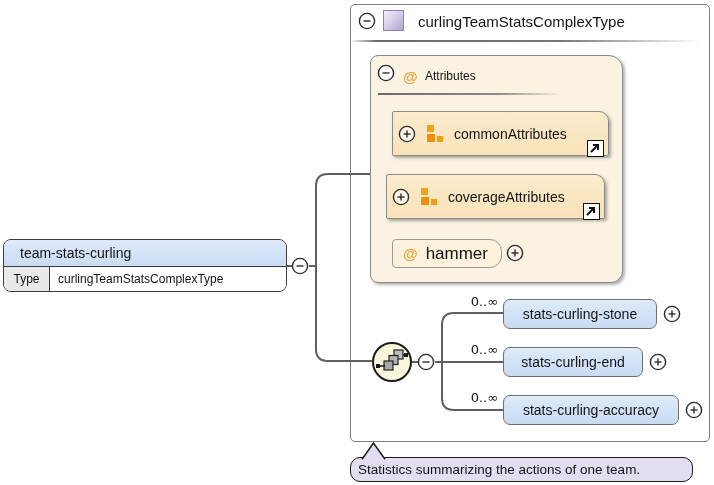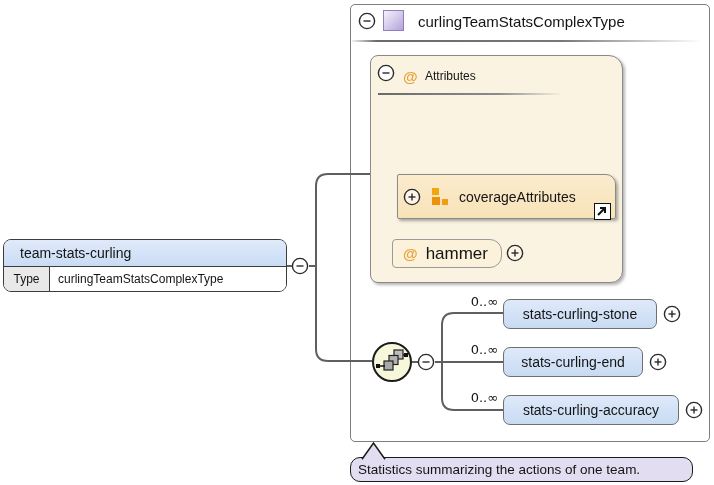--- a/index.html
+++ b/index.html
@@ -158,22 +158,44 @@
     <div class="inner toggle" style="left:6px;top:8px;">
       <svg width="18" height="18">
         <circle cx="9" cy="9" r="7.6" fill="#fff" stroke="#2a2a2a" stroke-width="1.4"></circle>
         <line x1="5.5" y1="9" x2="12.5" y2="9" stroke="#2a2a2a" stroke-width="1.4"></line>
       </svg>
     </div>
     <div class="inner at" style="left:32px;top:12px;">@</div>
     <div class="inner attr-head-label">Attributes</div>
     <div class="inner attr-separator"></div>
 
-
-    <div class="inner attrgrp-box" style="left:26px;top:118px;width:219px;height:45px;">
+    <div class="inner attrgrp-box" style="left:21px;top:55px;width:217px;height:45px;">
+      <span class="toggle">
+        <svg width="18" height="18">
+          <circle cx="9" cy="9" r="7.6" fill="#fdf6e8" stroke="#2a2a2a" stroke-width="1.4"></circle>
+          <line x1="5.5" y1="9" x2="12.5" y2="9" stroke="#2a2a2a" stroke-width="1.4"></line>
+          <line x1="9" y1="5.5" x2="9" y2="12.5" stroke="#2a2a2a" stroke-width="1.4"></line>
+        </svg>
+      </span>
+      <span style="margin-left:10px;display:inline-flex;">
+        <svg width="17" height="18">
+          <rect x="1" y="0" width="7" height="7" fill="#f5a40e"></rect>
+          <rect x="1" y="9" width="8" height="8" fill="#ef9108"></rect>
+          <rect x="11" y="11" width="6" height="6" fill="#f09d18"></rect>
+        </svg>
+      </span>
+      <span class="lbl">commonAttributes</span>
+      <span class="link-icon">
+        <svg width="14" height="14" style="margin:0 0 0 0;">
+          <path d="M 3 11 L 9 5 M 5 4 H 10 V 9" fill="none" stroke="#111" stroke-width="2"></path>
+        </svg>
+      </span>
+    </div>
+
+    <div class="inner attrgrp-box" style="left:15px;top:118px;width:219px;height:45px;">
       <span class="toggle">
         <svg width="18" height="18">
           <circle cx="9" cy="9" r="7.6" fill="#fdf6e8" stroke="#2a2a2a" stroke-width="1.4"></circle>
           <line x1="5.5" y1="9" x2="12.5" y2="9" stroke="#2a2a2a" stroke-width="1.4"></line>
           <line x1="9" y1="5.5" x2="9" y2="12.5" stroke="#2a2a2a" stroke-width="1.4"></line>
         </svg>
       </span>
       <span style="margin-left:10px;display:inline-flex;">
         <svg width="17" height="18">
           <rect x="1" y="0" width="7" height="7" fill="#f5a40e"></rect>

